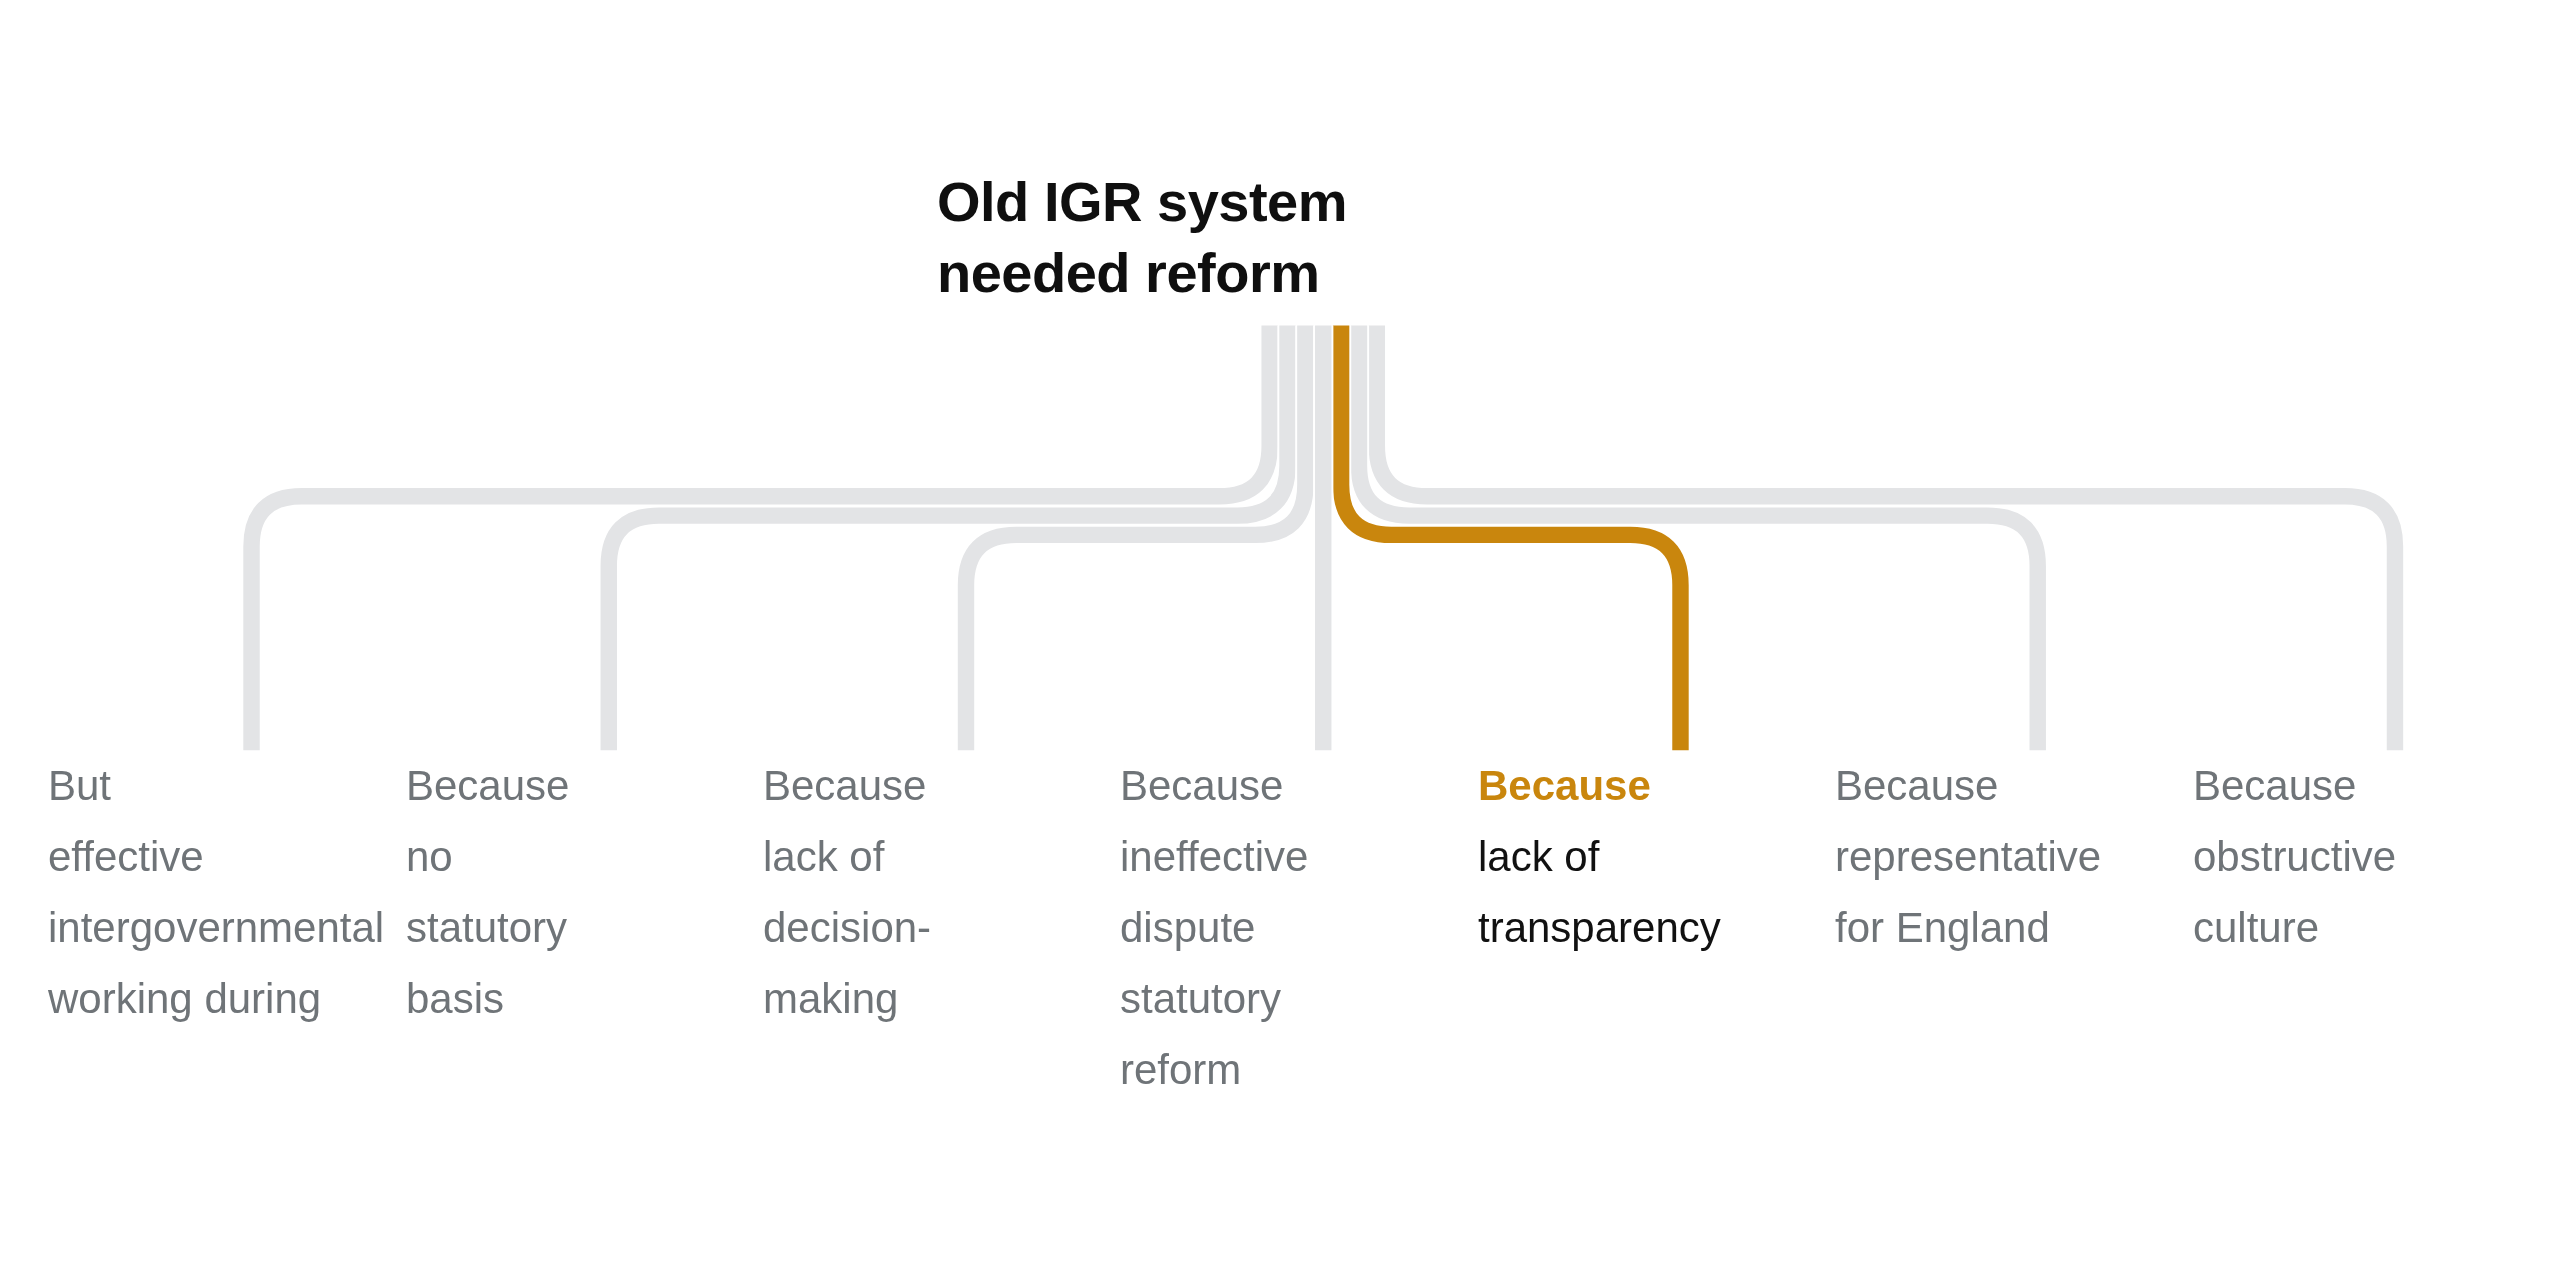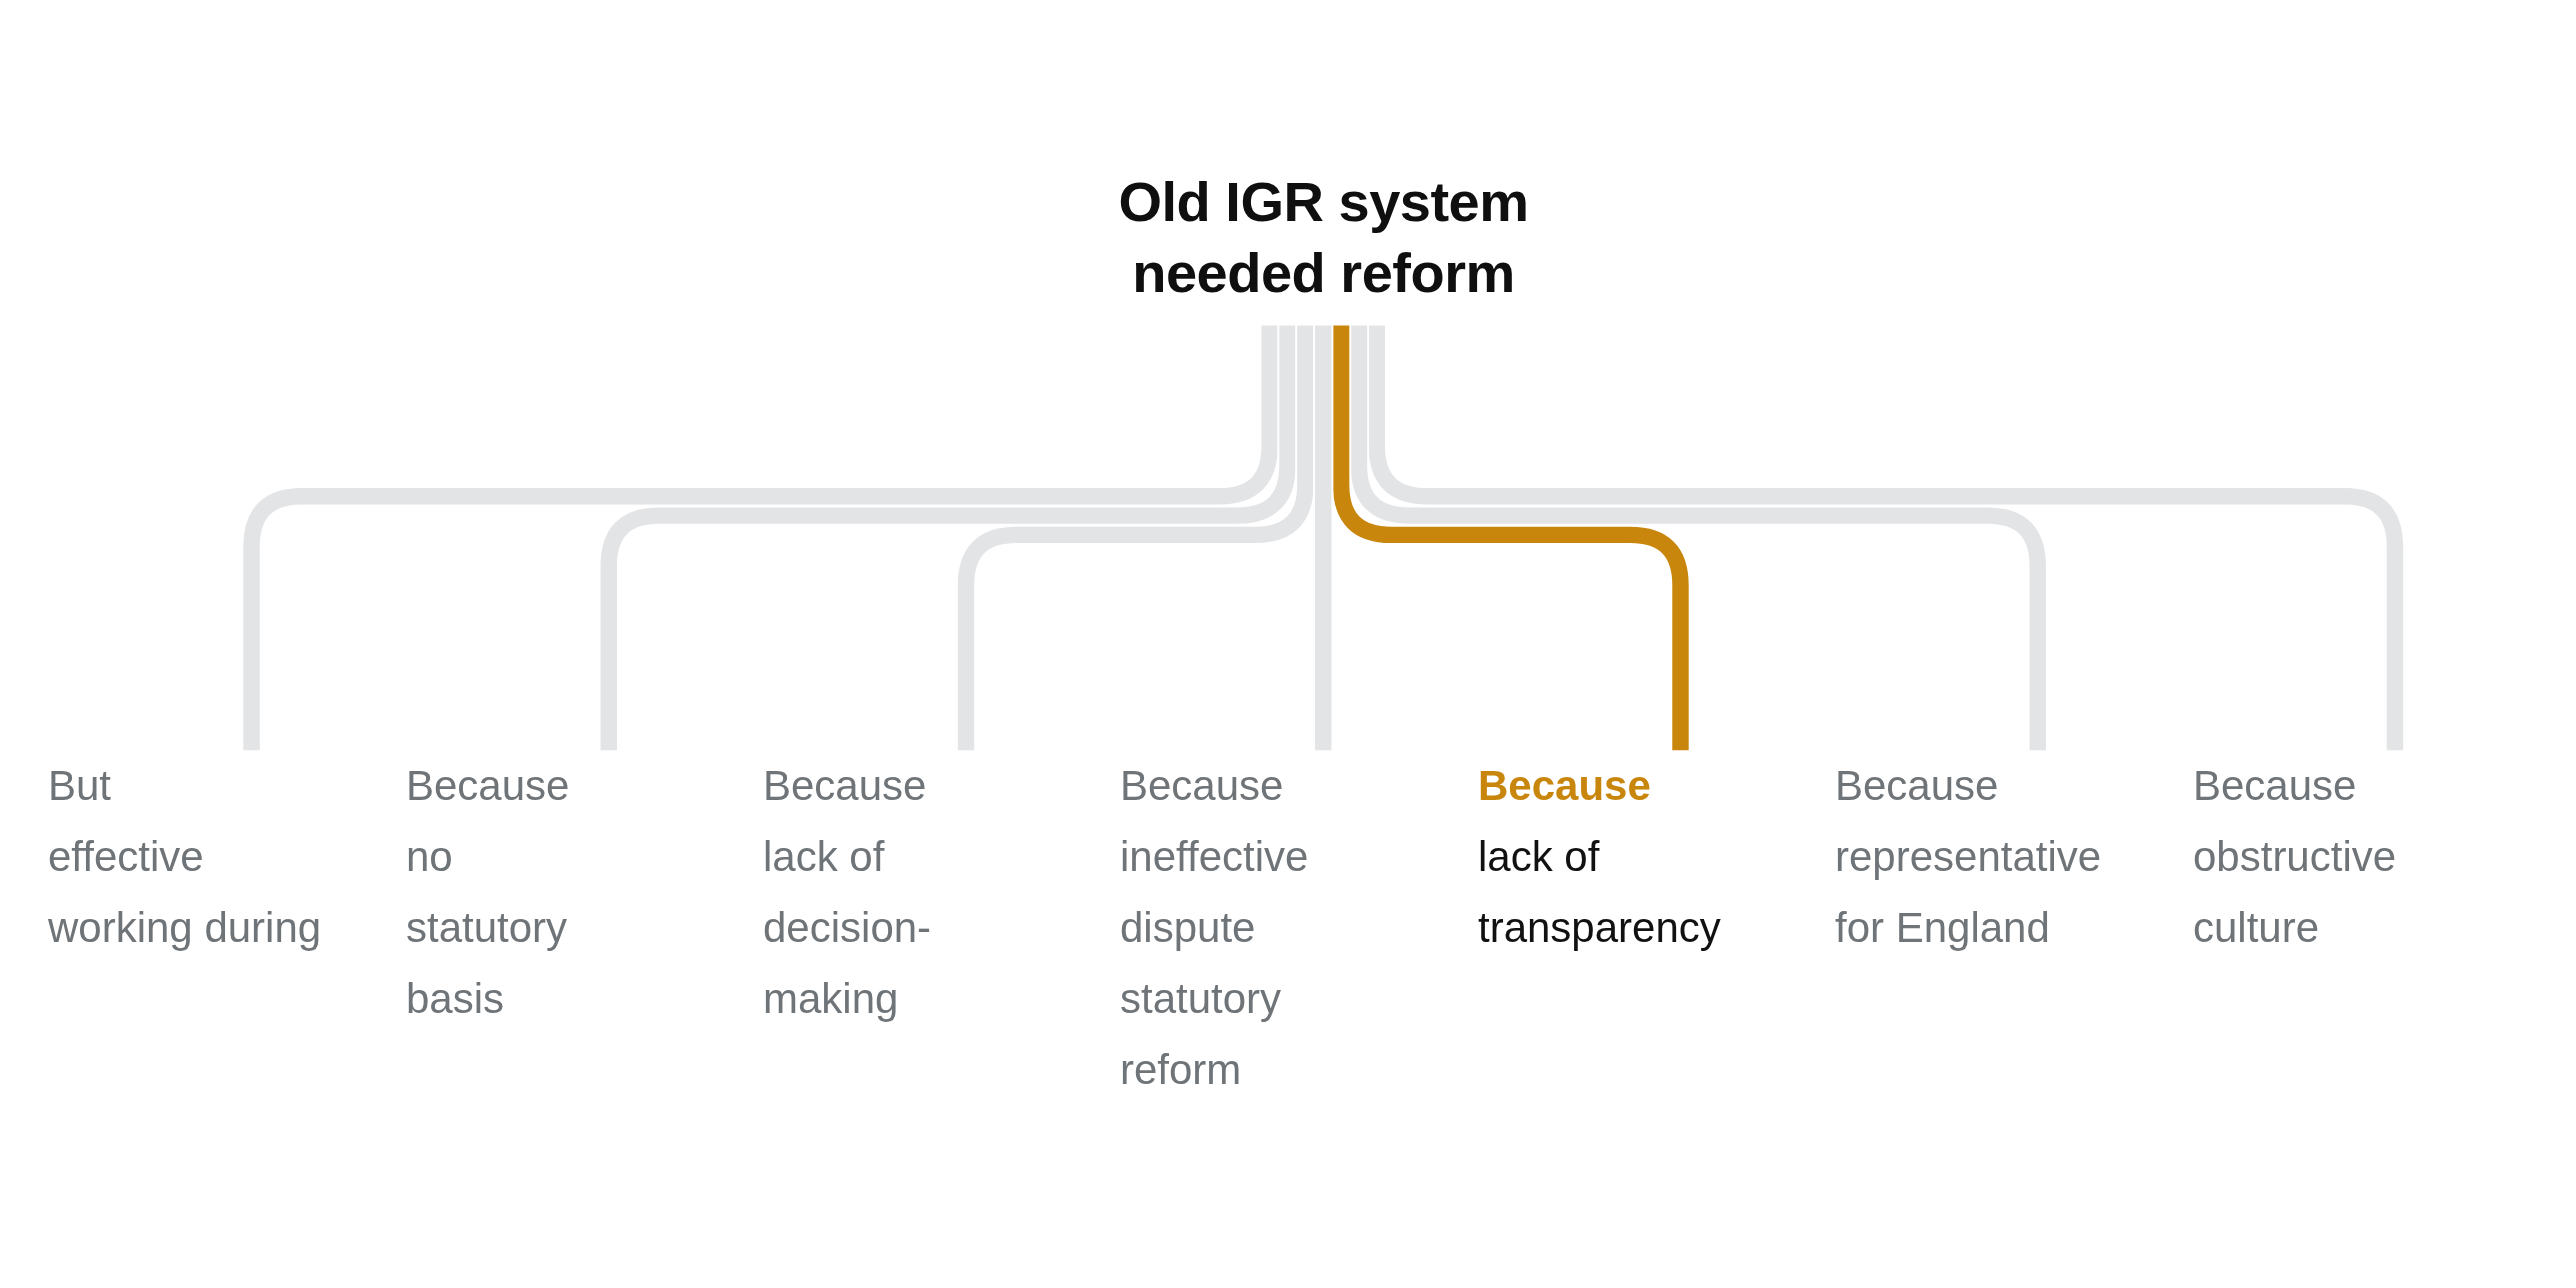--- a/index.html
+++ b/index.html
@@ -18,21 +18,20 @@
   #connector-svg {
     position: absolute;
     left: 0;
     top: 0;
   }
   .diagram-title {
     position: absolute;
     left: 937px;
     top: 166px;
     width: 773px;
-    text-align: center;
     font-size: 56px;
     font-weight: bold;
     line-height: 71px;
     letter-spacing: -0.5px;
     color: #0f0f0f;
   }
   .node-label {
     position: absolute;
     top: 750px;
     width: 406px;
@@ -73,20 +72,21 @@
 
   <div class="diagram-title">
     <div class="line">Old IGR system</div>
     <div class="line">needed reform</div>
   </div>
 
   <div id="labels" style="--hl: #c9860d;">
       <div class="node-label" style="left: 48px;">
         <div class="line">But</div>
         <div class="line">effective</div>
+        <div class="line">intergovernmental</div>
         <div class="line">working during</div>
       </div>
       <div class="node-label" style="left: 406px;">
         <div class="line">Because</div>
         <div class="line">no</div>
         <div class="line">statutory</div>
         <div class="line">basis</div>
       </div>
       <div class="node-label" style="left: 763px;">
         <div class="line">Because</div>

